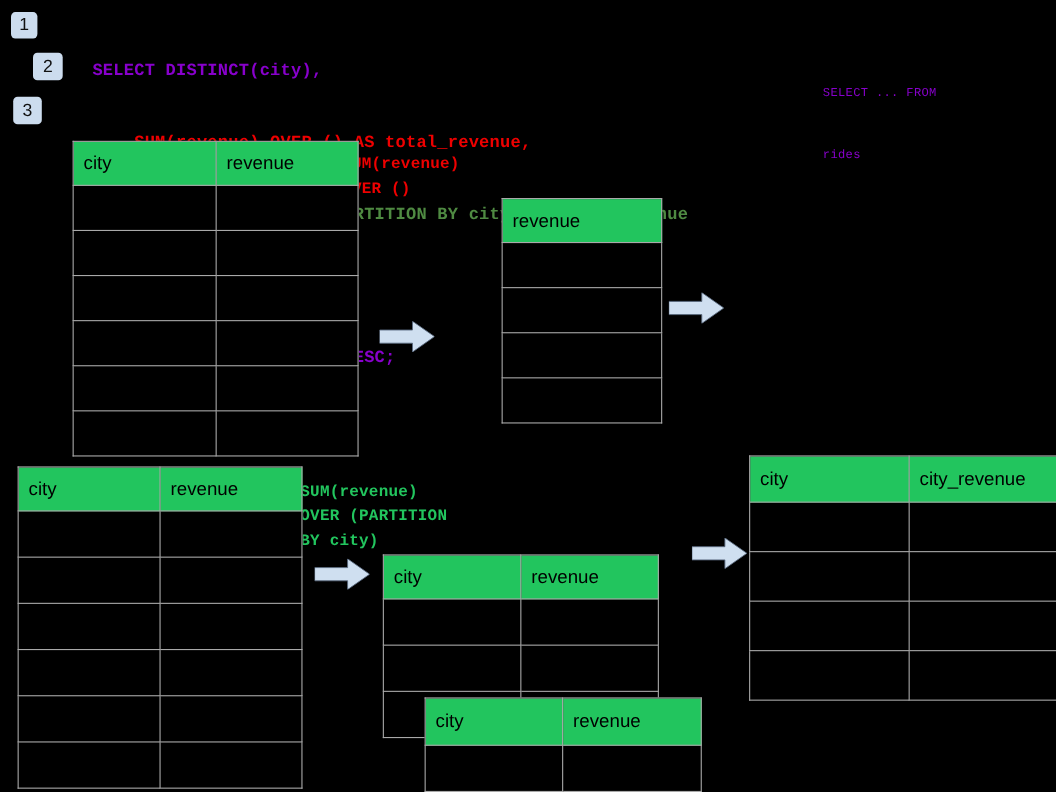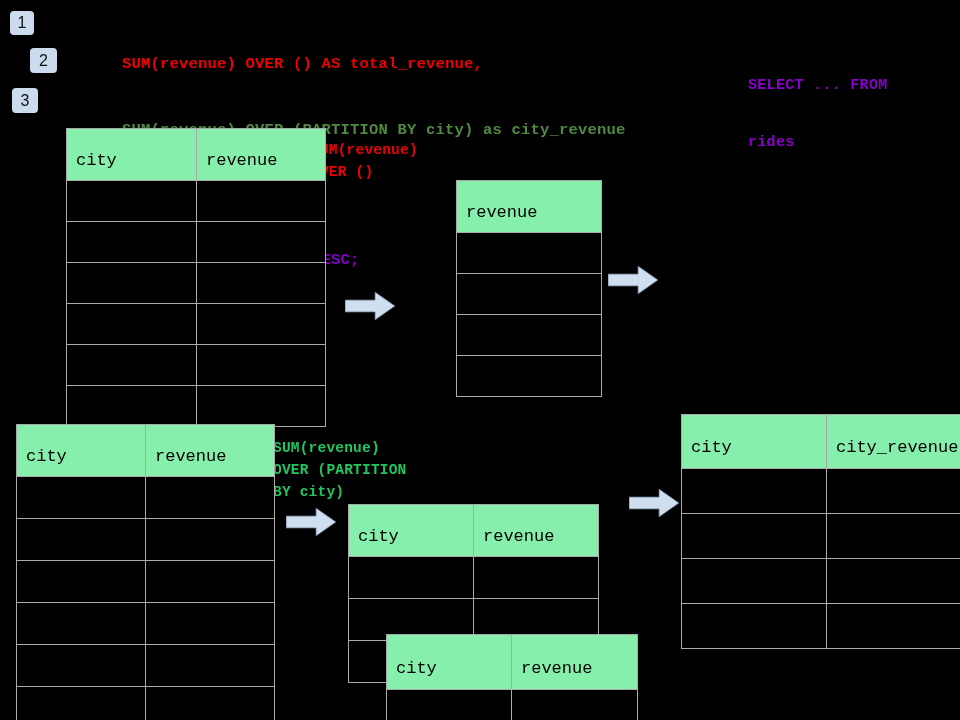--- a/index.html
+++ b/index.html
@@ -39,23 +39,23 @@
     line-height: 21.7px;
     white-space: pre;
     font-weight: bold;
     letter-spacing: 0.2px;
   }
   .sql-line { white-space: pre; }
 
   .side-note {
     position: absolute;
     font-family: "Liberation Mono", monospace;
-    font-size: 15px;
+    font-size: 11px;
     line-height: 19px;
-    font-weight: bold;
+    font-weight: normal;
     white-space: pre;
     letter-spacing: 0.3px;
   }
 
   
   .annot {
     position: absolute;
     font-family: "Liberation Mono", monospace;
     font-size: 14.5px;
     line-height: 22px;
@@ -70,26 +70,26 @@
     border-collapse: collapse;
     background: #000000;
     table-layout: fixed;
   }
   .tbl td {
     border: 1px solid #a9a9a9;
     padding: 0;
     background: #000000;
   }
   .tbl td.hdr {
-    background: #86efac;
+    background: #22c55e;
     color: #000000;
-    font-family: Liberation Mono, monospace;
+    font-family: Liberation Sans, sans-serif;
     font-size: 17px;
     text-align: left;
-    padding: 12px 0 0 9px;
+    padding: 0 0 0 9px;
     vertical-align: middle;
     border: 1px solid #a9a9a9;
   }
 
   
   .arrow {
     position: absolute;
     display: block;
   }
 </style>
@@ -102,20 +102,21 @@
     <span>1</span>
   </div>
   <div class="badge" style="left:30px; top:48px; width:27px; height:25px;">
     <span>2</span>
   </div>
   <div class="badge" style="left:12px; top:88px; width:26px; height:25px;">
     <span>3</span>
   </div>
 
   <div class="sql" style="left:84px; top:11px;">
+    <div class="sql-line" style="color:#8800cc;">SELECT DISTINCT(city),</div>
     <div class="sql-line" style="color:#ee0000;">    SUM(revenue) OVER () AS total_revenue,</div>
     <div class="sql-line" style="color:#4f8a42;">    SUM(revenue) OVER (PARTITION BY city) as city_revenue</div>
     <div class="sql-line" style="color:#8800cc;">  FROM rides</div>
     <div class="sql-line" style="color:#8800cc;">  ORDER by city_revenue DESC;</div>
   </div>
 
   <div class="side-note" style="left:748px; top:38px; color:#8800cc;">
     <div>SELECT ... FROM</div>
     <div>rides</div>
   </div>

